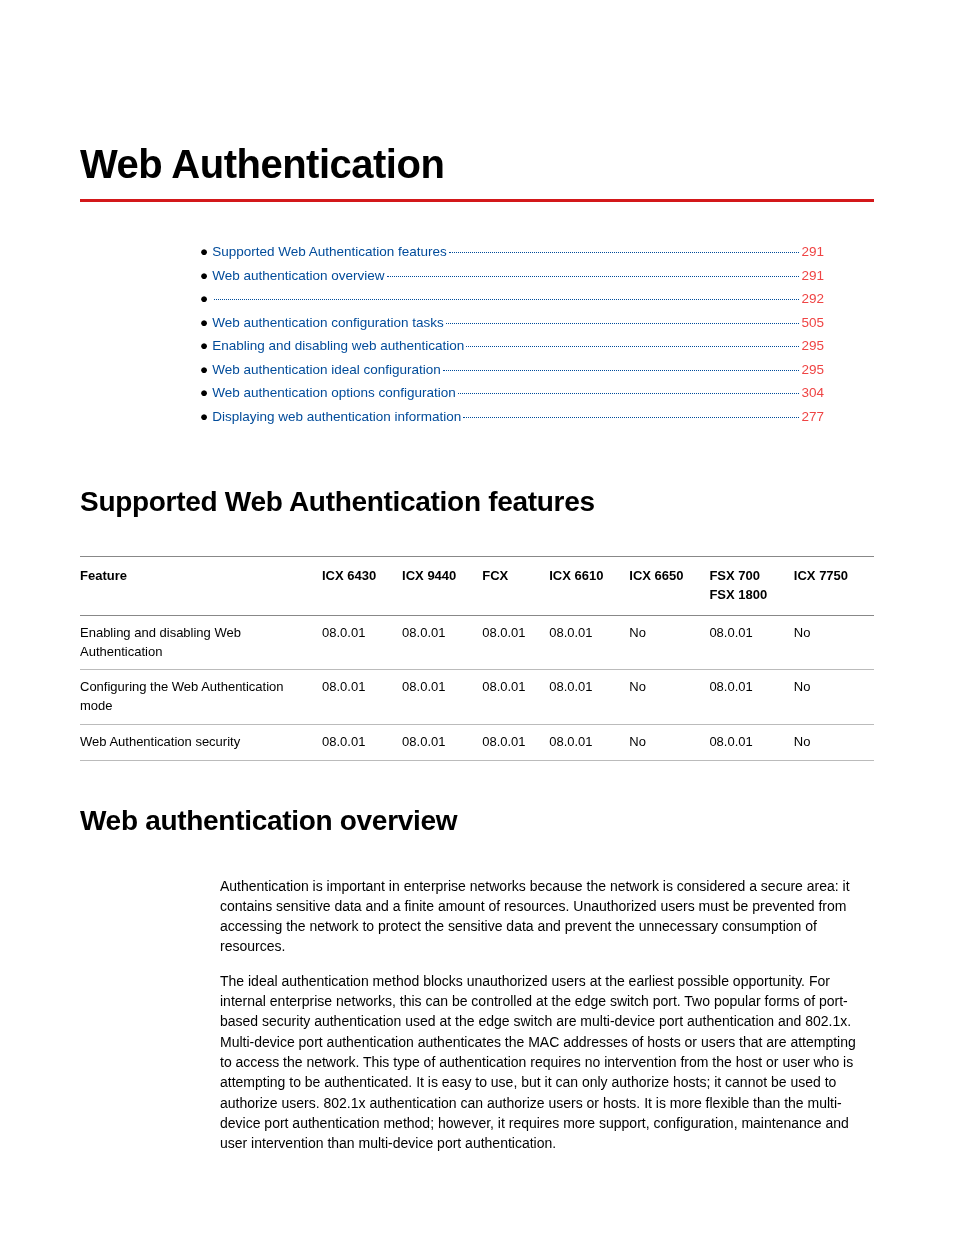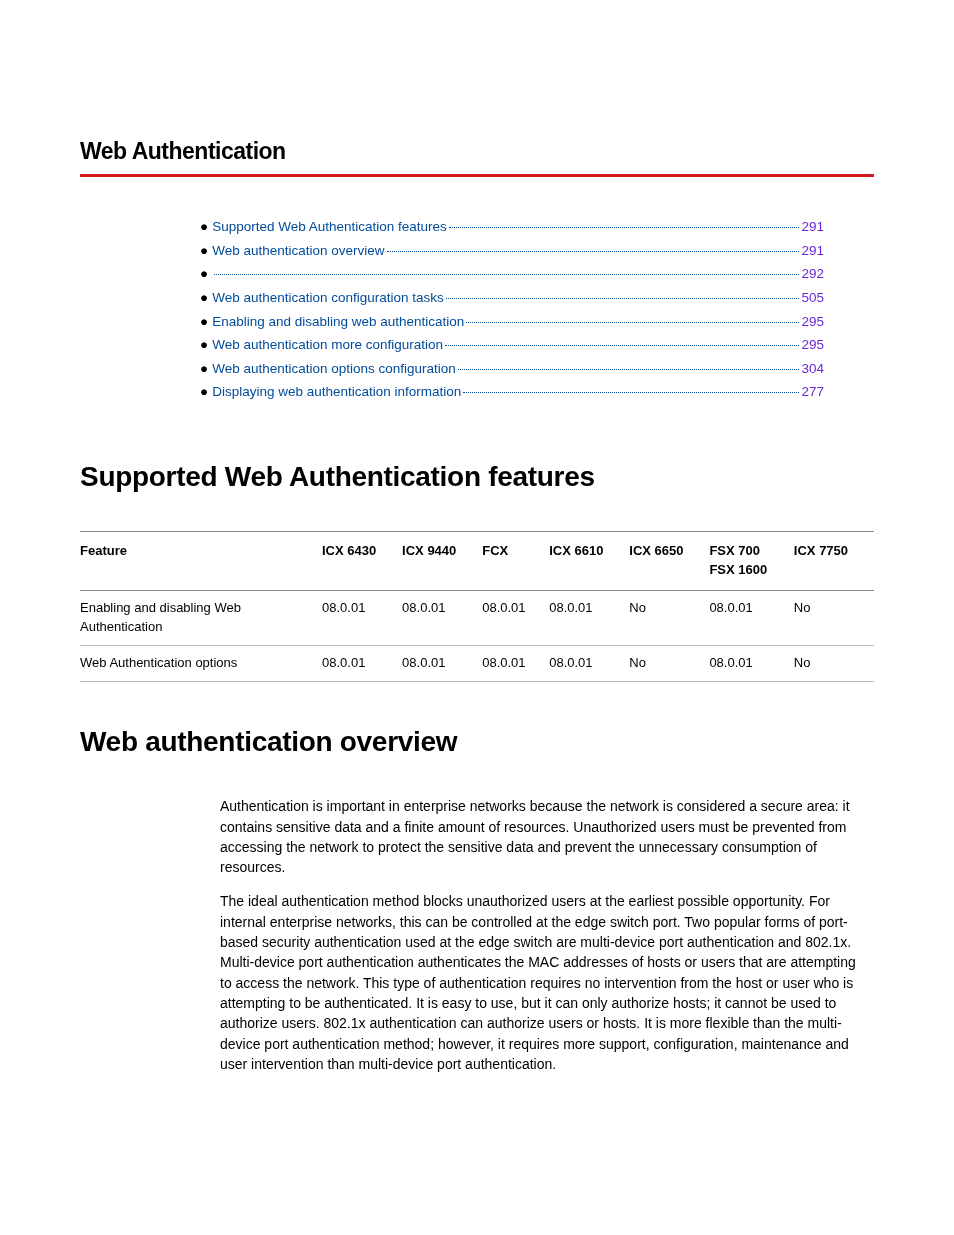--- a/index.html
+++ b/index.html
@@ -11,21 +11,21 @@
     line-height: 1.45;
     width: 954px;
   }
   .page {
     box-sizing: border-box;
     padding: 135px 80px 0 80px;
   }
   .chapter-title {
     font-family: "Arial Narrow", Arial, sans-serif;
     font-weight: 700;
-    font-size: 23px;
+    font-size: 40px;
     letter-spacing: -0.5px;
     margin: 0 0 6px 0;
   }
   .red-rule {
     border: none;
     border-top: 3px solid #d3181a;
     margin: 0 0 40px 0;
   }
   .toc {
     margin-left: 120px;
@@ -48,21 +48,21 @@
   }
   .toc-dots {
     flex: 1;
     border-bottom: 1px dotted #004b9a;
     margin: 0 2px 4px 2px;
     min-width: 8px;
     position: relative;
     top: -3px;
   }
   .toc-page {
-    color: #6d28d9;
+    color: #ef4444;
   }
   .section-heading {
     font-family: "Arial Narrow", Arial, sans-serif;
     font-weight: 700;
     font-size: 28px;
     letter-spacing: -0.3px;
     margin: 0 0 34px 0;
   }
   .body-block {
     margin-left: 140px;
@@ -129,21 +129,21 @@
         <span class="toc-page">505</span>
       </div>
     <div class="toc-line">
         <span class="toc-bullet">●</span>
         <span class="toc-text">Enabling and disabling web authentication</span>
         <span class="toc-dots"></span>
         <span class="toc-page">295</span>
       </div>
     <div class="toc-line">
         <span class="toc-bullet">●</span>
-        <span class="toc-text">Web authentication more configuration</span>
+        <span class="toc-text">Web authentication ideal configuration</span>
         <span class="toc-dots"></span>
         <span class="toc-page">295</span>
       </div>
     <div class="toc-line">
         <span class="toc-bullet">●</span>
         <span class="toc-text">Web authentication options configuration</span>
         <span class="toc-dots"></span>
         <span class="toc-page">304</span>
       </div>
     <div class="toc-line">
@@ -161,37 +161,47 @@
 
   <table class="feature-table">
     <thead>
       <tr>
         <th class="first" style="width:230px">Feature</th>
         <th>ICX 6430</th>
         <th>ICX 9440</th>
         <th>FCX</th>
         <th>ICX 6610</th>
         <th>ICX 6650</th>
-        <th><span>FSX 700</span><br><span>FSX 1600</span></th>
+        <th><span>FSX 700</span><br><span>FSX 1800</span></th>
         <th>ICX 7750</th>
       </tr>
     </thead>
     <tbody>
       <tr>
         <td class="first">Enabling and disabling Web Authentication</td>
         <td>08.0.01</td>
         <td>08.0.01</td>
         <td>08.0.01</td>
         <td>08.0.01</td>
         <td>No</td>
         <td>08.0.01</td>
         <td>No</td>
       </tr>
       <tr>
-        <td class="first">Web Authentication options</td>
+        <td class="first">Configuring the Web Authentication mode</td>
+        <td>08.0.01</td>
+        <td>08.0.01</td>
+        <td>08.0.01</td>
+        <td>08.0.01</td>
+        <td>No</td>
+        <td>08.0.01</td>
+        <td>No</td>
+      </tr>
+      <tr>
+        <td class="first">Web Authentication security</td>
         <td>08.0.01</td>
         <td>08.0.01</td>
         <td>08.0.01</td>
         <td>08.0.01</td>
         <td>No</td>
         <td>08.0.01</td>
         <td>No</td>
       </tr>
     </tbody>
   </table>

